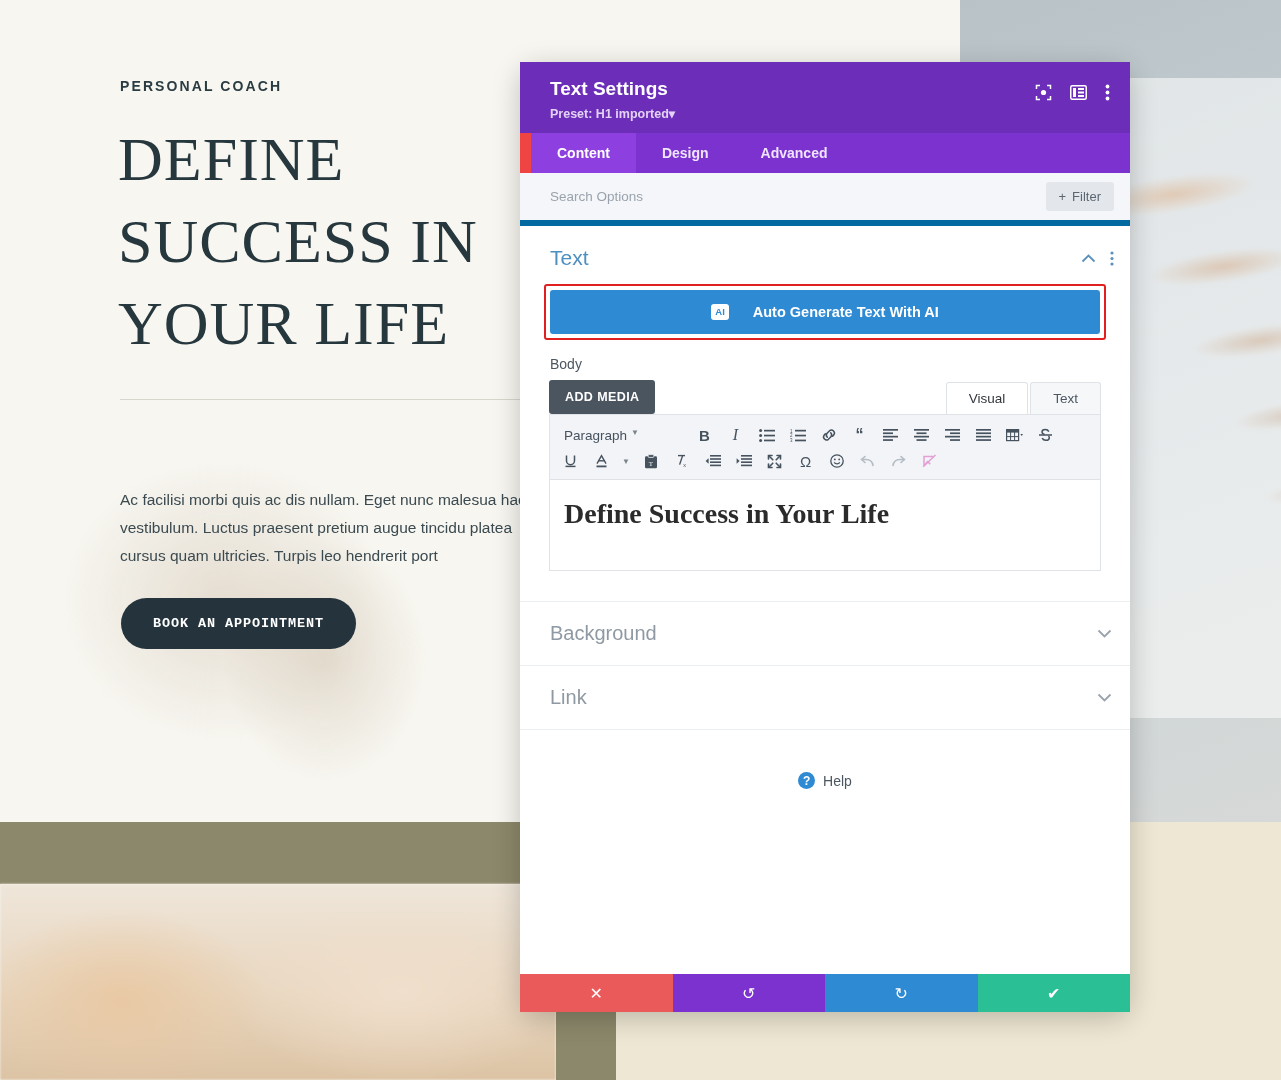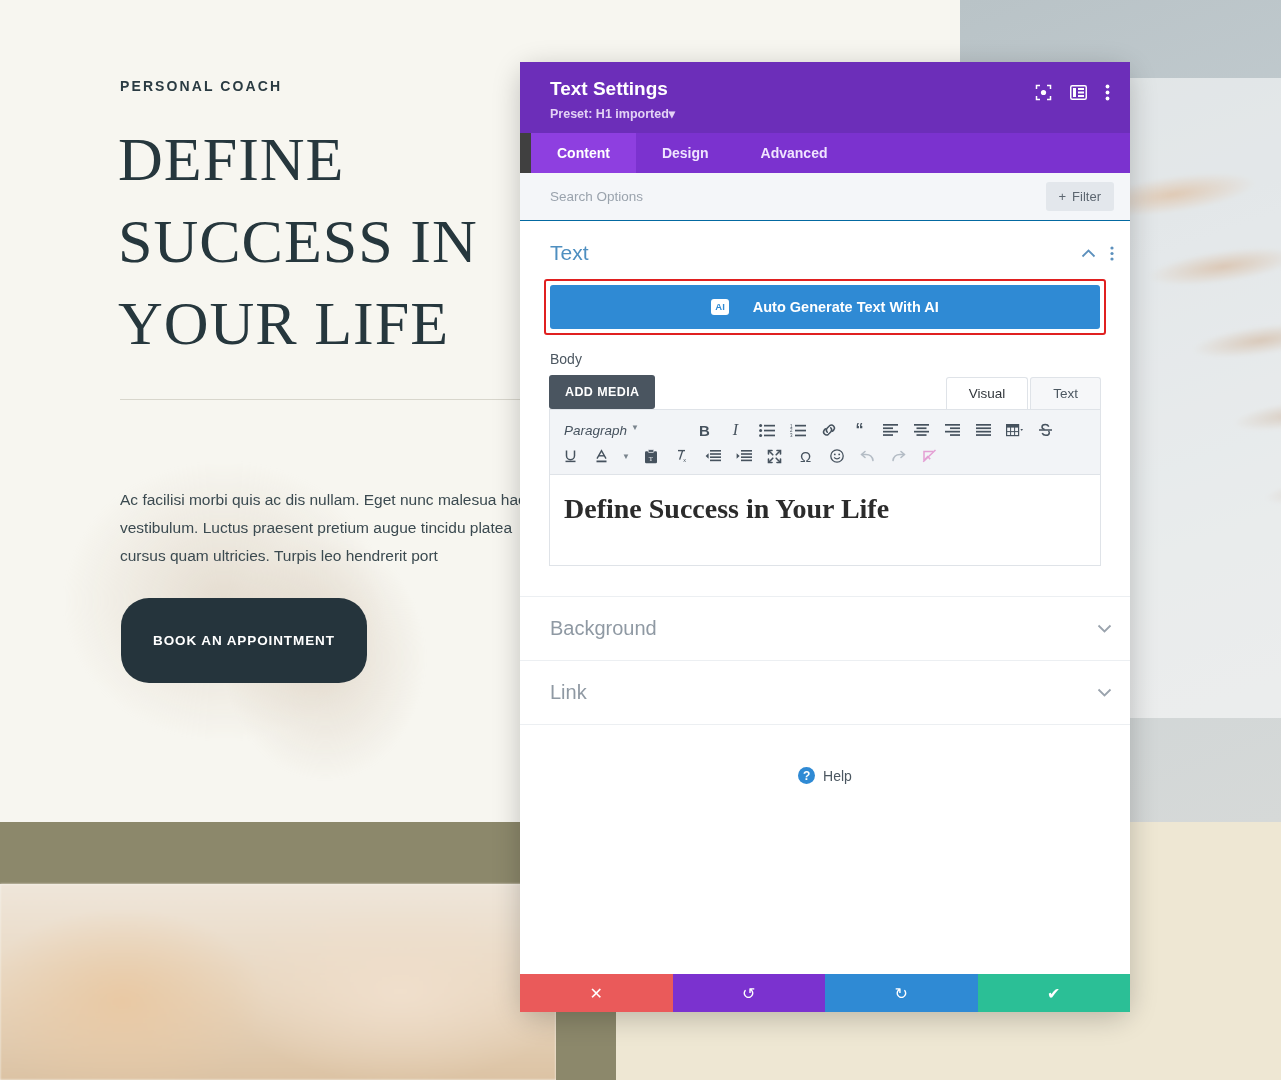--- a/index.html
+++ b/index.html
@@ -90,48 +90,48 @@
     position: absolute; left: 120px; top: 399px; width: 420px; height: 1px;
     background: #d8d6cc;
   }
   .body-copy {
     position: absolute; left: 120px; top: 486px; width: 430px;
     font-size: 15.5px; line-height: 28px; color: #3b4a50;
   }
   .cta-btn {
     position: absolute; left: 121px; top: 598px;
     background: #25343c; color: #fff; border: none; border-radius: 28px;
-    padding: 35px 32px; font-size: 13.5px; font-weight: bold; letter-spacing: .9px;
+    padding: 18px 32px; font-size: 13.5px; font-weight: bold; letter-spacing: .9px; font-family: Liberation Mono, monospace;
   }
 
   
   .modal {
     position: absolute; left: 520px; top: 62px; width: 610px; height: 950px;
-    background: #404040;
+    background: #ef4444;
     box-shadow: 0 6px 28px rgba(0,0,0,.22);
     display: flex; flex-direction: column; border-radius: 17px;
   }
   .m-head {
     background: #6c2eb9; padding: 16px 20px 12px 30px;
     display: flex; align-items: flex-start; justify-content: space-between;
   }
   .m-title { color: #fff; font-size: 19px; font-weight: bold; }
   .m-preset { color: #e3d2f5; font-size: 12.5px; font-weight: bold; margin-top: 6px; }
   .m-head-icons { display: flex; align-items: center; gap: 18px; margin-top: 6px; }
   .hicon { color: #fff; display: flex; align-items: center; }
 
   .m-tabs { background: #7b32cf; display: flex; margin-left: 11px; }
   .m-tab {
     padding: 12px 26px; color: #f0e4ff; font-size: 14px; font-weight: bold;
     background: transparent; border: none; cursor: pointer;
   }
   .m-tab.active { background: #8e3fe0; color: #fff; }
 
   .m-search {
-    background: #f4f6f9; border-bottom: 1px solid #0369a1;
+    background: #f4f6f9; border-bottom: 6px solid #0369a1;
     display: flex; align-items: center; justify-content: space-between;
     padding: 9px 16px 9px 30px;
   }
   .m-search-ph { color: #9aa3ad; font-size: 13.5px; }
   .filter-btn {
     background: #e3e7ec; color: #5c6670; border: none; border-radius: 3px;
     padding: 7px 13px; font-size: 13px; display: flex; align-items: center; gap: 6px;
   }
 
   .m-body { flex: 1; overflow: hidden; background: #fff; }
@@ -176,21 +176,21 @@
   }
   .tb-row { display: flex; align-items: center; gap: 2px; flex-wrap: nowrap; }
   .tb-btn {
     width: 29px; height: 26px; display: flex; align-items: center; justify-content: center;
     color: #46525e; background: transparent; border: none; cursor: pointer;
     font-size: 14px;
   }
   .tb-btn.dim { color: #b4bcc5; }
   .tb-sel {
     display: flex; align-items: flex-start; gap: 4px; color: #46525e;
-    font-size: 13.5px; padding: 0 6px 0 8px; min-width: 132px; font-style: italic;
+    font-size: 13.5px; padding: 0 6px 0 8px; min-width: 132px;
   }
   .caret { font-size: 8px; color: #7a848e; }
   .ed-area {
     border: 1px solid #dfe3e8; background: #fff; height: 92px; padding: 18px 14px;
   }
   .ed-heading {
     font-family: "Liberation Serif", serif; font-size: 28px; font-weight: bold; color: #2b2b2b;
   }
 
   .accordion { margin-top: 30px; }

